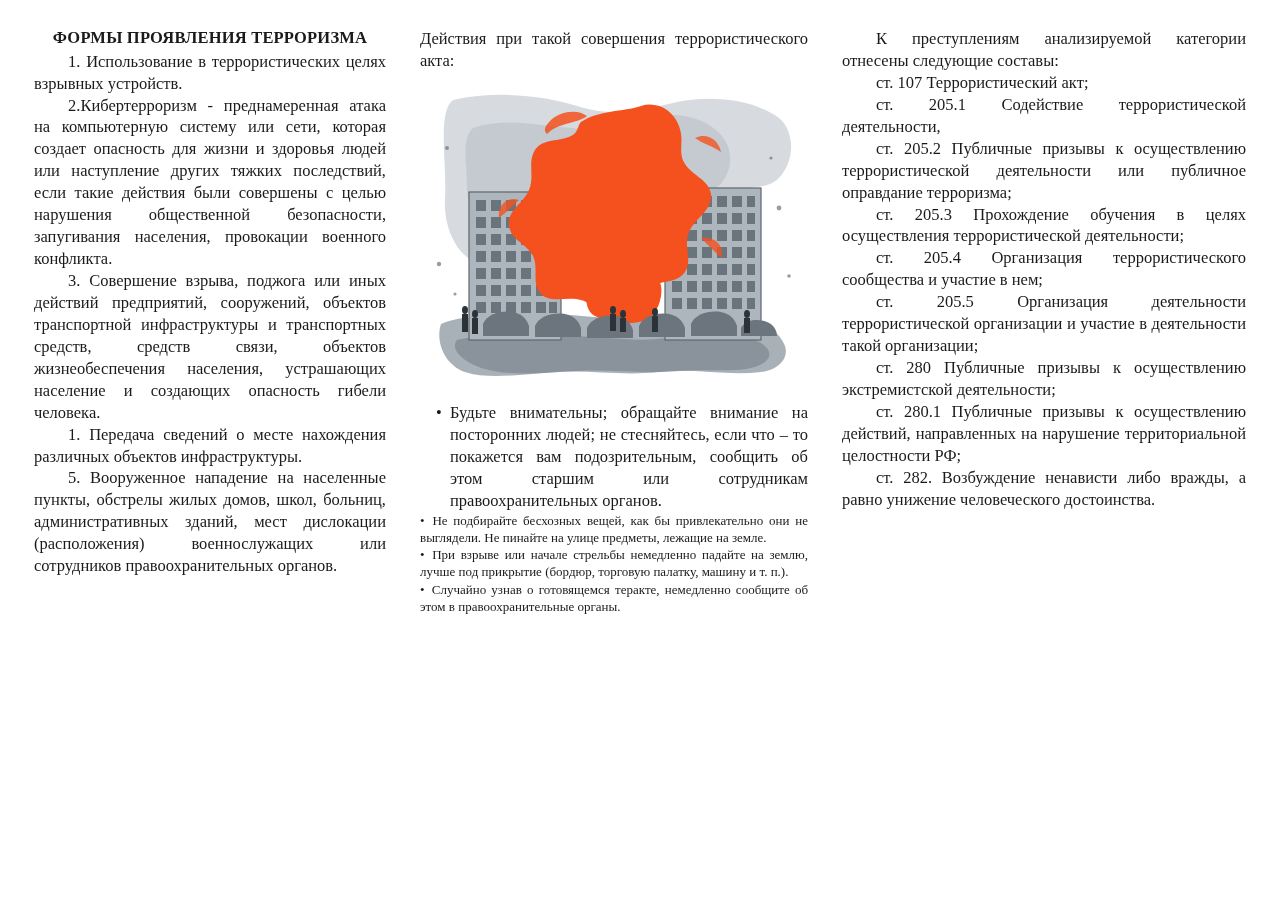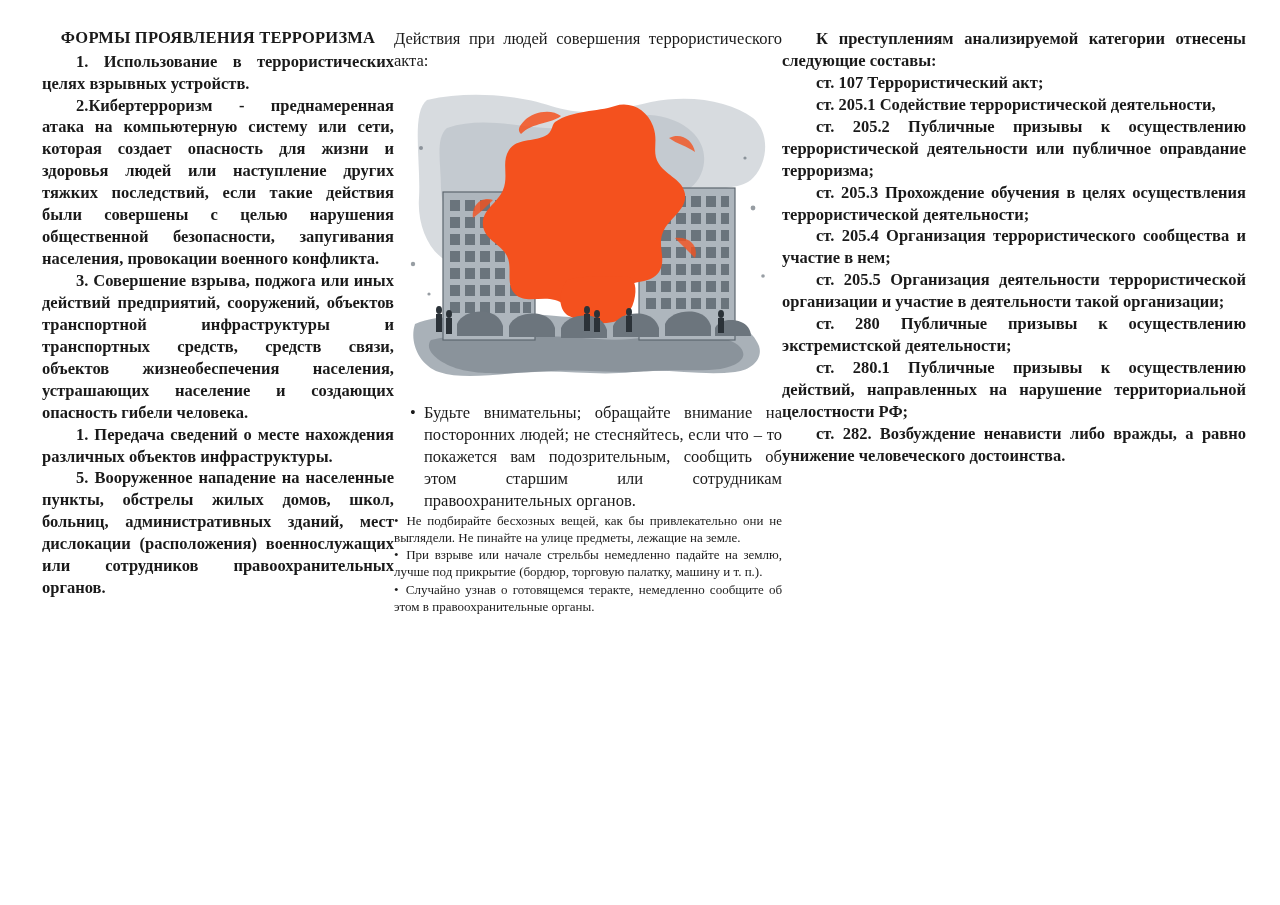--- a/index.html
+++ b/index.html
@@ -16,22 +16,22 @@
   }
   .page {
     position: relative;
     width: 1280px;
     height: 905px;
     box-sizing: border-box;
     padding: 28px 34px 20px 34px;
   }
   .columns {
     display: flex;
+    gap: 34px;
     height: 100%;
-    margin-left: 8px;
   }
   .col {
     flex: 1 1 0;
     min-width: 0;
   }
   .col-1 { flex: 0 0 352px; }
   .col-2 { flex: 0 0 388px; }
   .col-3 { flex: 1 1 auto; }
 
   h1.doc-title {
@@ -45,21 +45,20 @@
   p {
     margin: 0;
     font-size: 16.5px;
     line-height: 1.33;
     text-align: justify;
     text-justify: inter-word;
     hyphens: none;
   }
   p.indent {
     text-indent: 34px;
-    font-weight: bold;
   }
   p.noindent {
     text-indent: 0;
   }
   .bullet-row {
     display: flex;
     font-size: 16.5px;
     line-height: 1.33;
   }
   .bullet-row .bdot {
@@ -98,21 +97,21 @@
     <div class="col col-1">
       <h1 class="doc-title">ФОРМЫ ПРОЯВЛЕНИЯ ТЕРРОРИЗМА</h1>
       <p class="indent">1. Использование в террористических целях взрывных устройств.</p>
       <p class="indent">2.Кибертерроризм - преднамеренная атака на компьютерную систему или сети, которая создает опасность для жизни и здоровья людей или наступление других тяжких последствий, если такие действия были совершены с целью нарушения общественной безопасности, запугивания населения, провокации военного конфликта.</p>
       <p class="indent">3. Совершение взрыва, поджога или иных действий предприятий, сооружений, объектов транспортной инфраструктуры и транспортных средств, средств связи, объектов жизнеобеспечения населения, устрашающих население и создающих опасность гибели человека.</p>
       <p class="indent">1. Передача сведений о месте нахождения различных объектов инфраструктуры.</p>
       <p class="indent">5. Вооруженное нападение на населенные пункты, обстрелы жилых домов, школ, больниц, административных зданий, мест дислокации (расположения) военнослужащих или сотрудников правоохранительных органов.</p>
     </div>
 
     <div class="col col-2">
-      <p class="noindent">Действия при людей совершения террористического акта:</p>
+      <p class="noindent">Действия при такой совершения террористического акта:</p>
 
       <div class="figure">
         <svg width="374" height="300" viewBox="0 0 374 300" role="img" aria-label="illustration">
 
           <rect x="0" y="0" width="374" height="300" fill="#ffffff"></rect>
 
           <g fill="#c9cfd4" opacity="0.75">
             <path d="M26 12 C70 2 120 8 150 18 C188 30 214 22 250 14 C292 6 330 14 352 30 C364 40 368 60 360 78 C348 104 330 96 306 104 C276 114 262 140 236 150 C206 162 176 150 148 156 C112 164 84 186 56 178 C30 170 16 140 18 110 C20 74 10 24 26 12 Z"></path>
           </g>
           <g fill="#b4bcc3" opacity="0.55">

